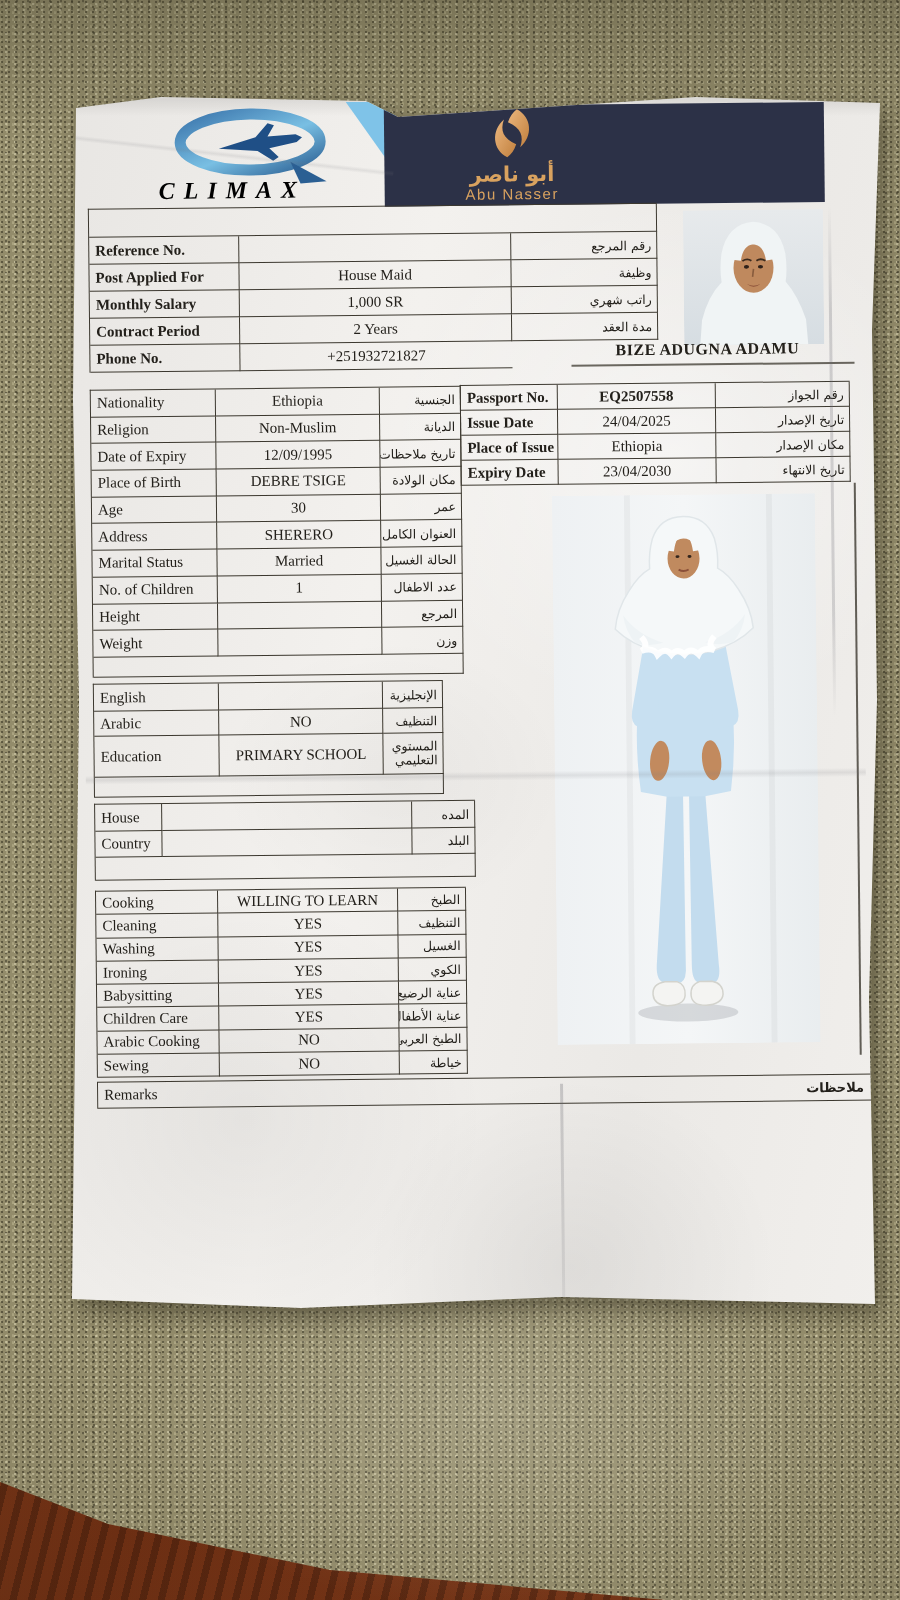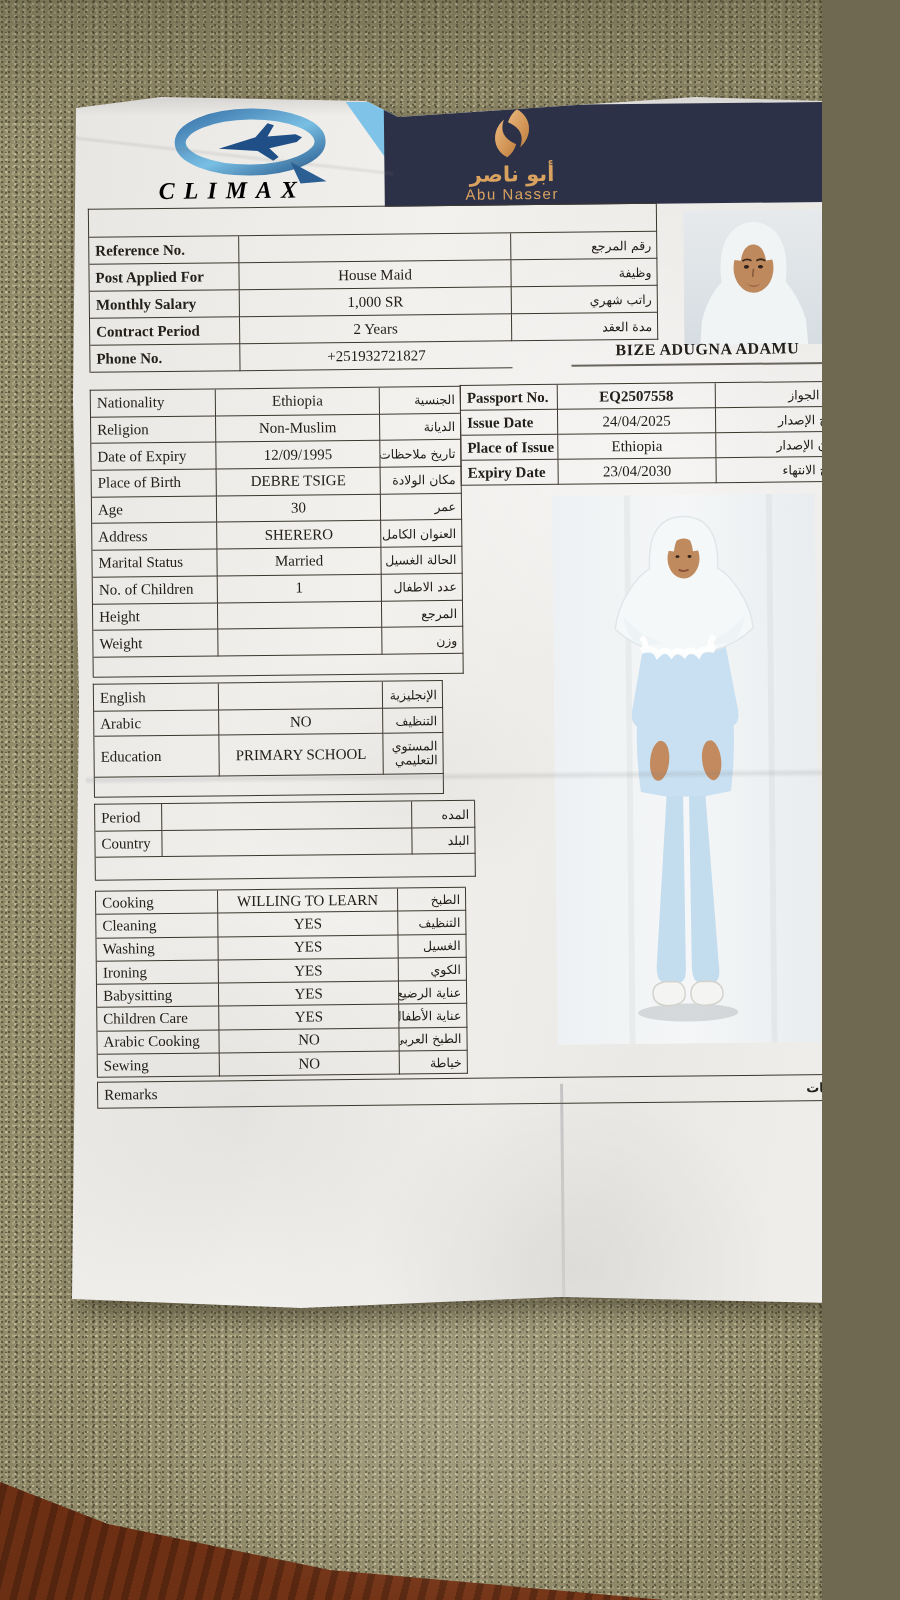--- a/index.html
+++ b/index.html
@@ -1,16 +1,16 @@
 <!DOCTYPE html>
 <html><head>
 <meta charset="utf-8">
 <style>
   html,body{margin:0;padding:0;background:#6e6950;}
-  #stage{position:relative;width:822px;height:1600px;overflow:hidden;
+  #stage{position:relative;width:900px;height:1600px;overflow:hidden;
          font-family:"Liberation Serif",serif;color:#23201b;}
   
   .carpet{position:absolute;inset:0;background-color:#938c6b;
     background-image:
       radial-gradient(circle at 30% 40%, rgba(58,54,36,.6) 0 1.1px, transparent 1.5px),
       radial-gradient(circle at 70% 65%, rgba(225,219,186,.55) 0 1px, transparent 1.4px),
       radial-gradient(circle at 55% 15%, rgba(43,40,26,.45) 0 1px, transparent 1.5px),
       radial-gradient(circle at 15% 80%, rgba(205,198,160,.4) 0 1.1px, transparent 1.5px);
     background-size:7px 5px,9px 6px,11px 8px,6px 7px;}
   .carpet-tone{position:absolute;inset:0;background:
@@ -232,21 +232,21 @@
           <div class="c lbl">Arabic</div>
           <div class="c val">NO</div>
           <div class="c ar">التنظيف</div>
           <div class="c lbl">Education</div>
           <div class="c val">PRIMARY SCHOOL</div>
           <div class="c ar wrapok">المستوي التعليمي</div>
           <div class="c span3"></div>
         </div>
 
         <div class="tbl t-exp">
-          <div class="c lbl">Period</div>
+          <div class="c lbl">House</div>
           <div class="c val"></div>
           <div class="c ar">المده</div>
           <div class="c lbl">Country</div>
           <div class="c val"></div>
           <div class="c ar">البلد</div>
           <div class="c span3"></div>
         </div>
 
         <div class="tbl t-skills">
           <div class="c lbl">Cooking</div>

